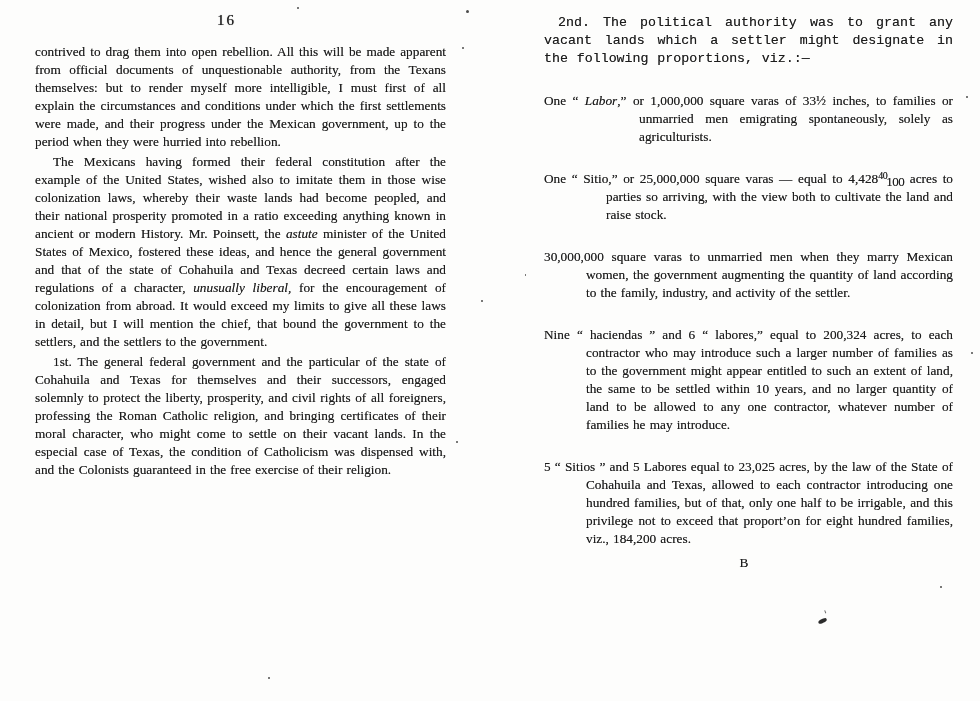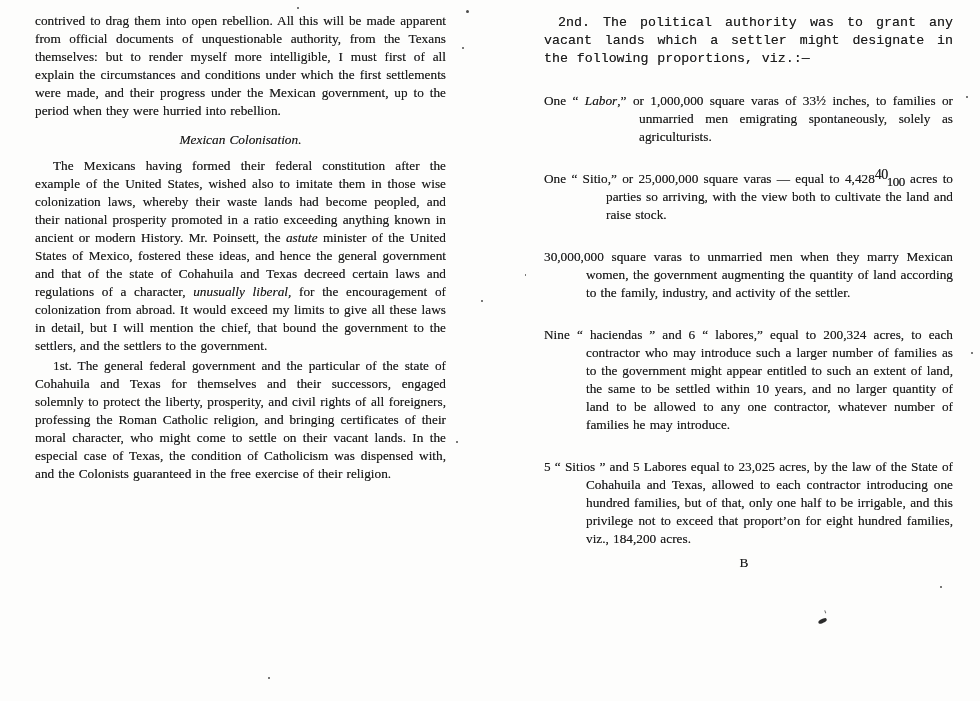--- a/index.html
+++ b/index.html
@@ -21,40 +21,40 @@
   }
   .page-body{
     font-size:13.3px;line-height:18px;text-align:justify;
     text-shadow:0 0 0.6px rgba(29,29,29,0.6);
     word-spacing:0.8px;
   }
   .blk{margin:0 0 2px 0;}
   .blk.heading{text-align:center;margin:11px 0 8px 0;}
   .blk.hang{margin-bottom:5px;margin-top:24px;}
   .blk.signature{text-align:center;margin-top:6px;letter-spacing:1px;text-indent:-8px;}
-  .page-body sup{font-size:14px;line-height:0;vertical-align:4px;letter-spacing:-0.5px;}
+  .page-body sup{font-size:10px;line-height:0;vertical-align:4px;letter-spacing:-0.5px;}
   .page-body sub{font-size:13px;line-height:0;vertical-align:-3px;margin-left:-1px;letter-spacing:-0.5px;}
   
   .speck{position:absolute;background:#4c4c4c;border-radius:50%;}
   .blot{
     position:absolute;left:818px;top:619px;width:9px;height:4px;
     background:#2b2b2b;border-radius:65% 35% 55% 45%;
     transform:rotate(-22deg);
   }
   .blot::after{
     content:"";position:absolute;left:10px;top:-7px;width:1px;height:3px;background:#6a6a6a;
   }
 </style>
 </head>
 <body>
 
 <section class="page page-left">
+  <div class="pagenum">16</div>
   <div class="page-body">
       <div class="blk paragraph"><span>contrived to drag them into open rebellion. All this will be made apparent from official documents of unquestionable authority, from the Texans themselves: but to render myself more intelligible, I must first of all explain the circumstances and conditions under which the first settlements were made, and their progress under the Mexican government, up to the period when they were hurried into rebellion.</span></div>
-      <div class="blk heading"><i>Mexican Colonisation.</i></div>
       <div class="blk paragraph" style="text-indent: 18px;"><span>The Mexicans having formed their federal constitution after the example of the United States, wished also to imitate them in those wise colonization laws, whereby their waste lands had become peopled, and their national prosperity promoted in a ratio exceeding anything known in ancient or modern History. Mr. Poinsett, the </span><i>astute</i><span> minister of the United States of Mexico, fostered these ideas, and hence the general government and that of the state of Cohahuila and Texas decreed certain laws and regulations of a character, </span><i>unusually liberal,</i><span> for the encouragement of colonization from abroad. It would exceed my limits to give all these laws in detail, but I will mention the chief, that bound the government to the settlers, and the settlers to the government.</span></div>
       <div class="blk paragraph" style="text-indent: 18px;"><span>1st. The general federal government and the particular of the state of Cohahuila and Texas for themselves and their successors, engaged solemnly to protect the liberty, prosperity, and civil rights of all foreigners, professing the Roman Catholic religion, and bringing certificates of their moral character, who might come to settle on their vacant lands. In the especial case of Texas, the condition of Catholicism was dispensed with, and the Colonists guaranteed in the free exercise of their religion.</span></div>
     </div>
 </section>
 
 <section class="page page-right">
   <div class="page-body">
       <div class="blk paragraph" style="text-indent: 14px; font-family: Liberation Mono, monospace;"><span>2nd. The political authority was to grant any vacant lands which a settler might designate in the following proportions, viz.:—</span></div>
       <div class="blk hang" style="padding-left: 95px; text-indent: -95px;"><span>One “ </span><i>Labor</i><span>,” or 1,000,000 square varas of 33½ inches, to families or unmarried men emigrating spontaneously, solely as agriculturists.</span></div>
       <div class="blk hang" style="padding-left: 62px; text-indent: -62px;"><span>One “ Sitio,” or 25,000,000 square varas — equal to 4,428</span><sup>40</sup><sub>100</sub><span> acres to parties so arriving, with the view both to cultivate the land and raise stock.</span></div>

